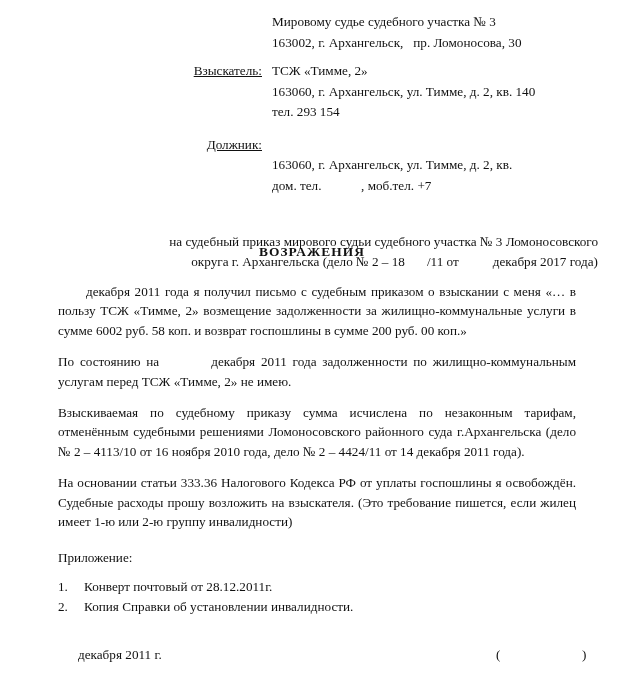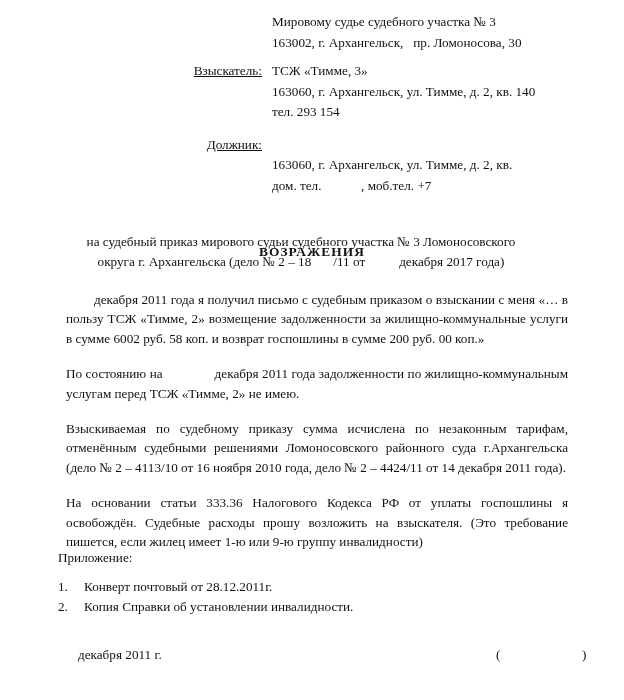--- a/index.html
+++ b/index.html
@@ -73,36 +73,36 @@
     width: 624px;
     text-align: center;
     font-weight: bold;
     letter-spacing: 1.1px;
     font-size: 13.4px;
     margin-top: 37px;
   }
 
   .subtitle {
     position: absolute;
-    left: 34px;
+    left: 64px;
     top: 232px;
     width: 534px;
-    text-align: center;
+    text-align: right;
     line-height: 19.5px;
   }
 
   
   .body-block {
     position: absolute;
     left: 50px;
     top: 274px;
     width: 534px;
   }
   p.para {
-    margin: 16px;
+    margin: 8px;
     text-align: justify;
     text-justify: inter-word;
     line-height: 19.4px;
   }
   p.para.indent {
     text-indent: 28px;
   }
   p.para + p.para {
     margin-top: 12px;
   }
@@ -175,21 +175,21 @@
   <div class="header-block">
 
     <div class="hdr-line">Мировому судье судебного участка № 3</div>
     <div class="hdr-line">163002, г. Архангельск,   пр. Ломоносова, 30</div>
 
     <div class="spacer-8"></div>
 
     <div class="party-row">
       <div class="party-label">Взыскатель:</div>
       <div class="party-lines">
-        <div class="pl">ТСЖ «Тимме, 3»</div>
+        <div class="pl">ТСЖ «Тимме, 2»</div>
         <div class="pl">163060, г. Архангельск, ул. Тимме, д. 2, кв. 140</div>
         <div class="pl">тел. 293 154</div>
       </div>
     </div>
 
     <div class="spacer-12"></div>
 
     <div class="party-row">
       <div class="party-label">Должник:</div>
       <div class="party-lines">
@@ -210,21 +210,21 @@
   </div>
 
   <div class="body-block">
 
     <p class="para indent"><span>декабря 2011 года я получил письмо с судебным приказом о взыскании с меня «… в пользу ТСЖ «Тимме, 2» возмещение задолженности за жилищно-коммунальные услуги в сумме 6002 руб. 58 коп. и возврат госпошлины в сумме 200 руб. 00 коп.»</span></p>
 
     <p class="para"><span>По состоянию на</span><span class="gap-lg"></span><span>декабря 2011 года задолженности по жилищно-коммунальным услугам перед ТСЖ «Тимме, 2» не имею.</span></p>
 
     <p class="para">Взыскиваемая по судебному приказу сумма исчислена по незаконным тарифам, отменённым судебными решениями Ломоносовского районного суда г.Архангельска (дело № 2 – 4113/10 от 16 ноября 2010 года, дело № 2 – 4424/11 от 14 декабря 2011 года).</p>
 
-    <p class="para">На основании статьи 333.36 Налогового Кодекса РФ от уплаты госпошлины я освобождён. Судебные расходы прошу возложить на взыскателя. (Это требование пишется, если жилец имеет 1-ю или 9-ю группу инвалидности)</p>
+    <p class="para">На основании статьи 333.36 Налогового Кодекса РФ от уплаты госпошлины я освобождён. Судебные расходы прошу возложить на взыскателя. (Это требование пишется, если жилец имеет 1-ю или 2-ю группу инвалидности)</p>
 
   </div>
 
   <div class="attach-block">
     <div class="attach-title">Приложение:</div>
     <ol class="attach-list">
       <li>
         <span class="num">1.</span>
         <span>Конверт почтовый от 28.12.2011г.</span>
       </li>

